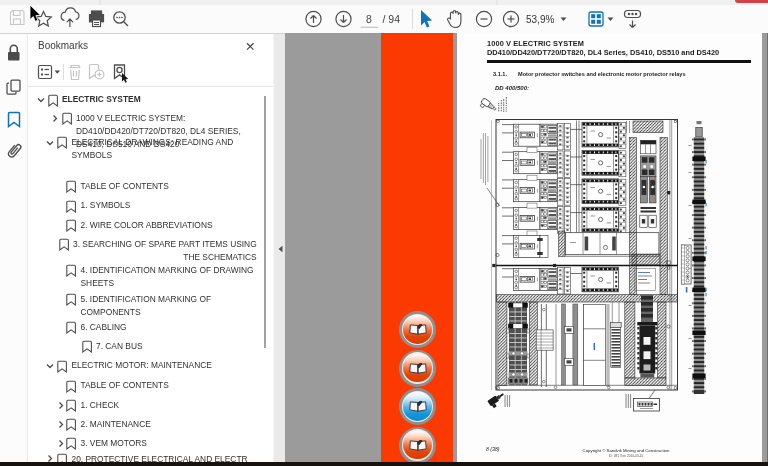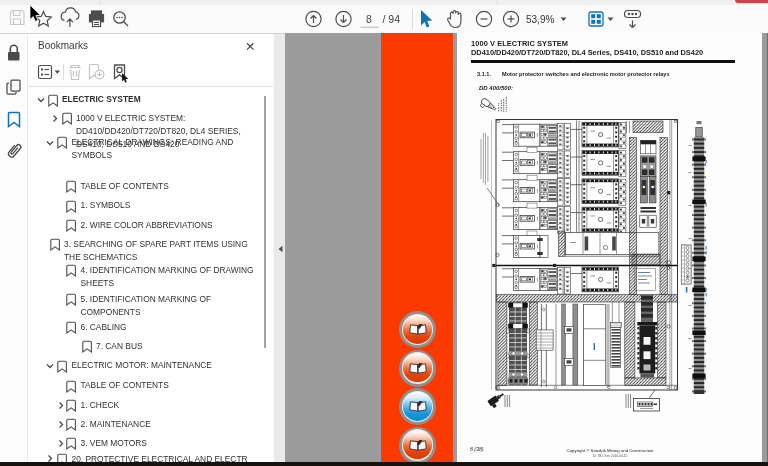--- a/index.html
+++ b/index.html
@@ -30,21 +30,21 @@
 .chev{position:absolute;top:1.8px;}
 .bico{position:absolute;top:0.2px;}
 
 .gbtn{position:absolute;width:37px;height:37px;border-radius:50%;background:#8f8f8f;}
 .gbtn .wring{position:absolute;left:2.6px;top:2.6px;width:31.8px;height:31.8px;border-radius:50%;background:#f3ece8;}
 .gbtn .inner{position:absolute;left:4.4px;top:4.4px;width:28.2px;height:28.2px;border-radius:50%;}
 .gbtn.or .inner{background:linear-gradient(180deg,#ffffff 0%,#fcd0ba 22%,#f0703a 52%,#e44305 75%,#d93c00 100%);}
 .gbtn.bl .inner{background:linear-gradient(180deg,#ffffff 0%,#d3ecfa 22%,#55b6e8 52%,#1397dd 75%,#0a8ccf 100%);}
 .gbtn svg{position:absolute;left:9.5px;top:13px;}
 
-.pgtxt{position:absolute;color:#1c1c1c;}
+.pgtxt{position:absolute;color:#1c1c1c;margin-left:16px;}
 </style>
 </head>
 <body>
 <div class="abs" id="tabstrip"></div>
 <div class="abs" id="redbtn"></div>
 <div class="abs" id="toolbar"></div>
 <div class="abs" id="rail"></div>
 <div class="abs" id="panel"></div>
 <div class="abs" id="splitter"></div>
 <div class="abs" id="grayarea"></div>
@@ -209,21 +209,21 @@
         </svg></s1>ELECTRICAL DRAWINGS: READING AND<br>SYMBOLS</div>
   <div class="bmitem" style="left:80.5px;top:179.7px;"><s1 class="bico" style="left:-14.5px;"><svg width="11" height="13">
           <path d="M2 1.2 h6.2 a1.2 1.2 0 0 1 1.2 1.2 v9.6 l-4.3-3.1 -4.3 3.1 v-9.6 a1.2 1.2 0 0 1 1.2-1.2 z" stroke="#4e4e4e" stroke-width="1.1" fill="none"></path>
         </svg></s1>TABLE OF CONTENTS</div>
   <div class="bmitem" style="left:80.5px;top:199.4px;"><s1 class="bico" style="left:-14.5px;"><svg width="11" height="13">
           <path d="M2 1.2 h6.2 a1.2 1.2 0 0 1 1.2 1.2 v9.6 l-4.3-3.1 -4.3 3.1 v-9.6 a1.2 1.2 0 0 1 1.2-1.2 z" stroke="#4e4e4e" stroke-width="1.1" fill="none"></path>
         </svg></s1>1. SYMBOLS</div>
   <div class="bmitem" style="left:80.5px;top:218.6px;"><s1 class="bico" style="left:-14.5px;"><svg width="11" height="13">
           <path d="M2 1.2 h6.2 a1.2 1.2 0 0 1 1.2 1.2 v9.6 l-4.3-3.1 -4.3 3.1 v-9.6 a1.2 1.2 0 0 1 1.2-1.2 z" stroke="#4e4e4e" stroke-width="1.1" fill="none"></path>
         </svg></s1>2. WIRE COLOR ABBREVIATIONS</div>
-  <div class="bmitem" style="left:64px;top:237.8px;"><s1 class="bico" style="left:-14.5px;"><svg width="11" height="13">
+  <div class="bmitem" style="left:73px;top:237.8px;text-align:right;"><s1 class="bico" style="left:-14.5px;"><svg width="11" height="13">
           <path d="M2 1.2 h6.2 a1.2 1.2 0 0 1 1.2 1.2 v9.6 l-4.3-3.1 -4.3 3.1 v-9.6 a1.2 1.2 0 0 1 1.2-1.2 z" stroke="#4e4e4e" stroke-width="1.1" fill="none"></path>
         </svg></s1>3. SEARCHING OF SPARE PART ITEMS USING<br>THE SCHEMATICS</div>
   <div class="bmitem" style="left:80.5px;top:264.2px;"><s1 class="bico" style="left:-14.5px;"><svg width="11" height="13">
           <path d="M2 1.2 h6.2 a1.2 1.2 0 0 1 1.2 1.2 v9.6 l-4.3-3.1 -4.3 3.1 v-9.6 a1.2 1.2 0 0 1 1.2-1.2 z" stroke="#4e4e4e" stroke-width="1.1" fill="none"></path>
         </svg></s1>4. IDENTIFICATION MARKING OF DRAWING<br>SHEETS</div>
   <div class="bmitem" style="left:80.5px;top:292.5px;"><s1 class="bico" style="left:-14.5px;"><svg width="11" height="13">
           <path d="M2 1.2 h6.2 a1.2 1.2 0 0 1 1.2 1.2 v9.6 l-4.3-3.1 -4.3 3.1 v-9.6 a1.2 1.2 0 0 1 1.2-1.2 z" stroke="#4e4e4e" stroke-width="1.1" fill="none"></path>
         </svg></s1>5. IDENTIFICATION MARKING OF<br>COMPONENTS</div>
   <div class="bmitem" style="left:80.5px;top:321.2px;"><s1 class="bico" style="left:-14.5px;"><svg width="11" height="13">
           <path d="M2 1.2 h6.2 a1.2 1.2 0 0 1 1.2 1.2 v9.6 l-4.3-3.1 -4.3 3.1 v-9.6 a1.2 1.2 0 0 1 1.2-1.2 z" stroke="#4e4e4e" stroke-width="1.1" fill="none"></path>

